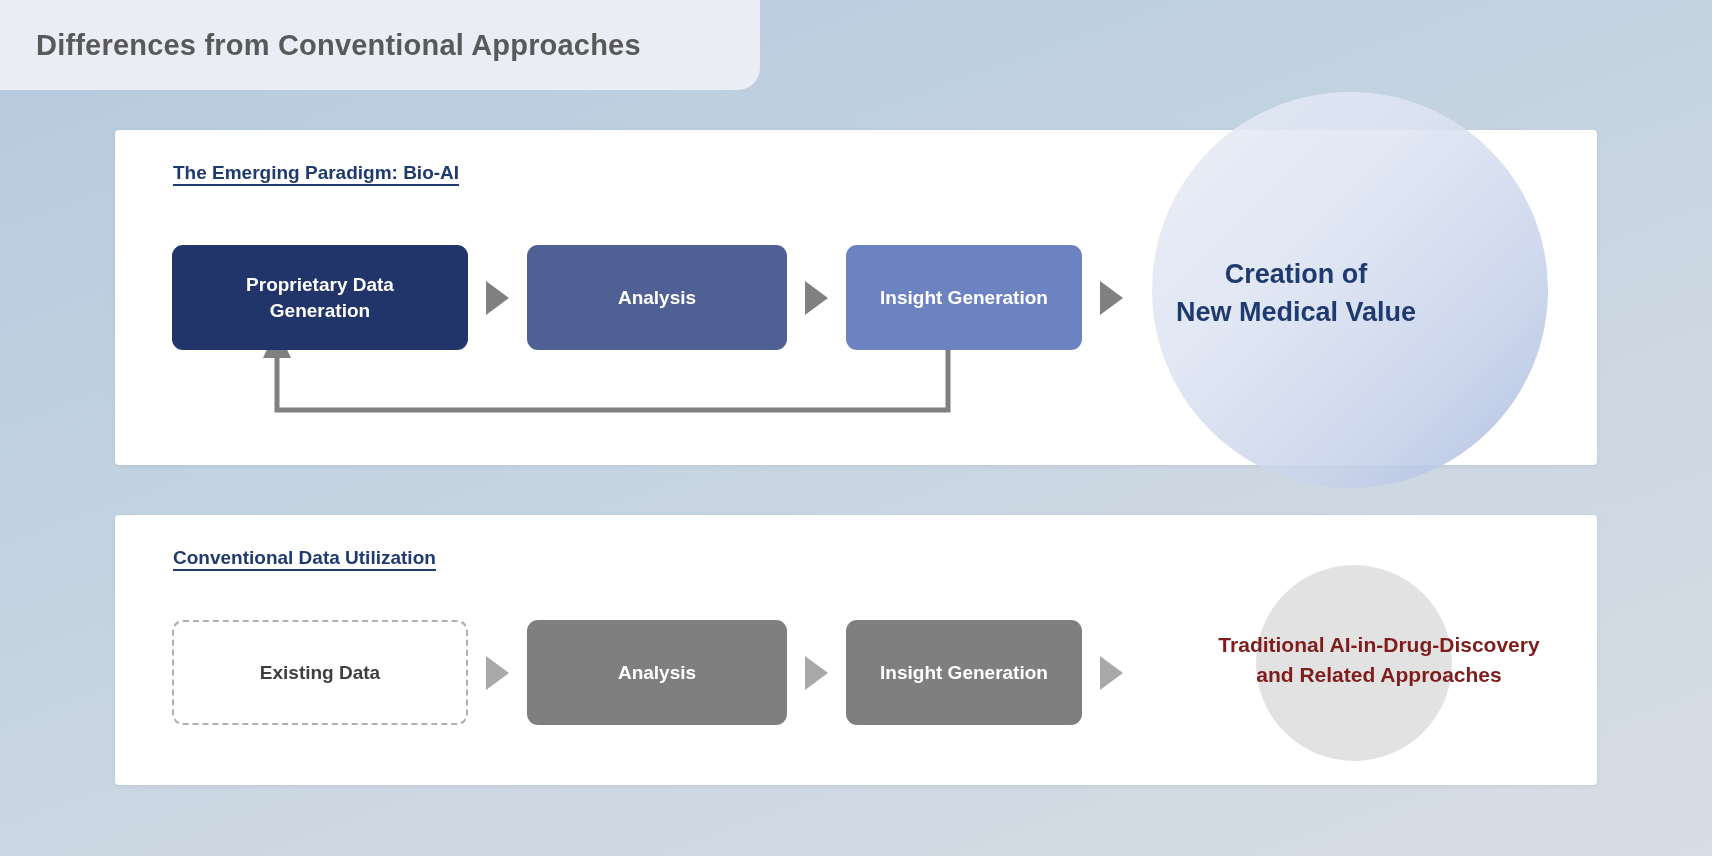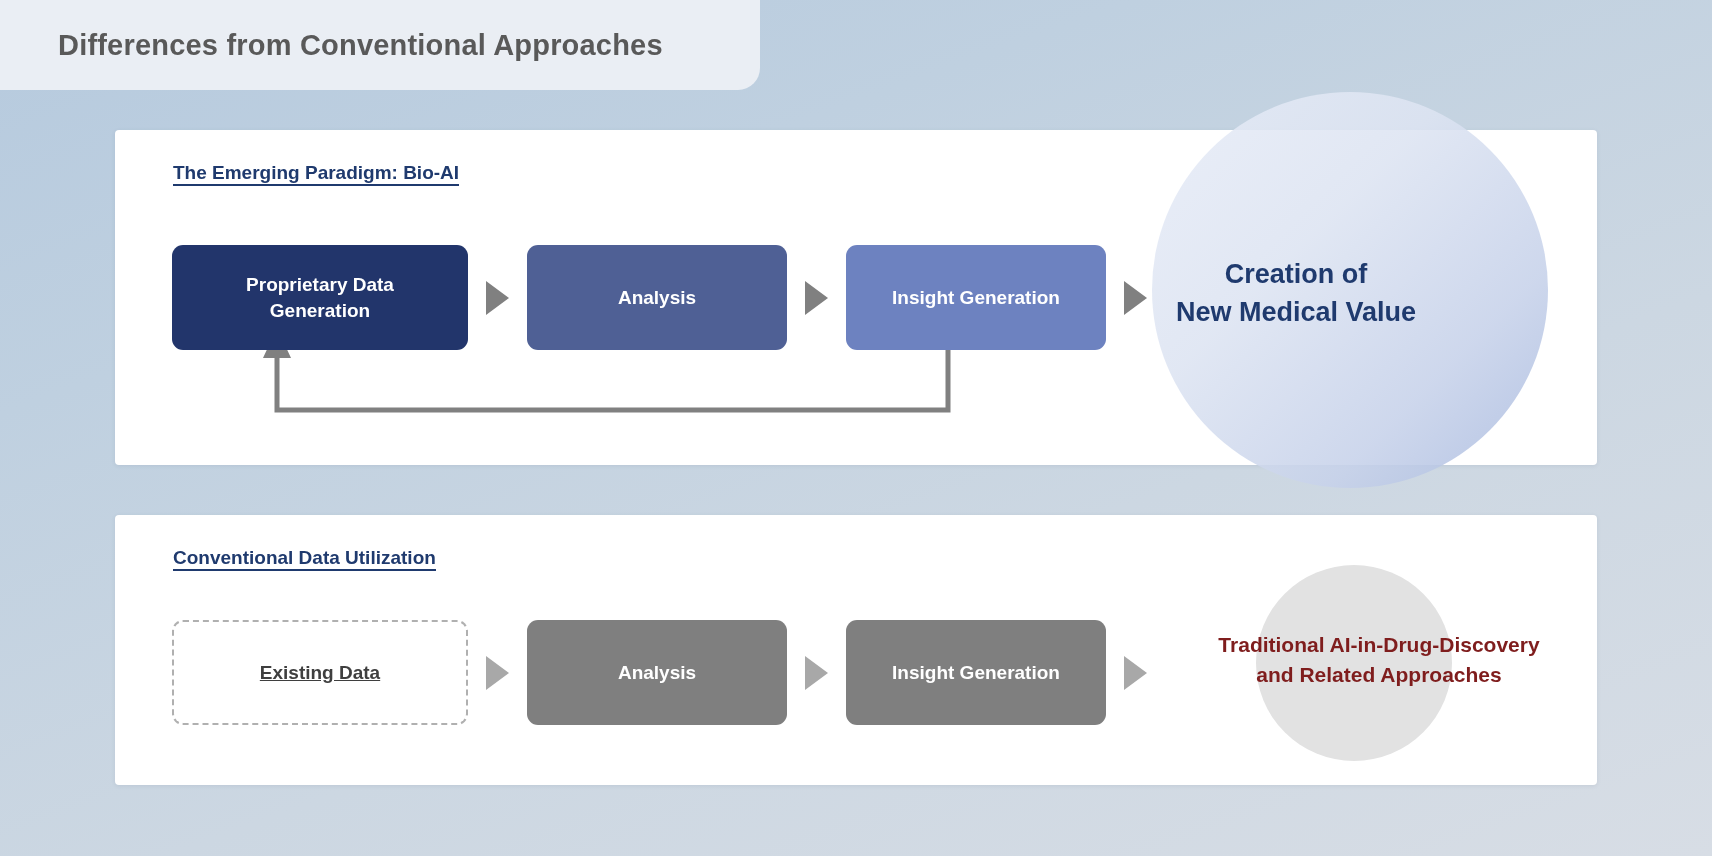--- a/index.html
+++ b/index.html
@@ -22,21 +22,21 @@
     left: 0;
     top: 0;
     width: 760px;
     height: 90px;
     background: #eaeef4;
     border-bottom-right-radius: 22px;
     display: flex;
     align-items: center;
   }
   .title-tab-text {
-    margin-left: 58px;
+    margin-left: 36px;
     font-size: 29px;
     font-weight: bold;
     color: #595959;
     letter-spacing: 0.2px;
   }
 
   
   .card {
     position: absolute;
     background: #ffffff;
@@ -84,28 +84,27 @@
     justify-content: center;
     text-align: center;
     color: #ffffff;
     font-size: 19px;
     font-weight: bold;
     line-height: 1.35;
     padding: 0 12px;
   }
   .node-w1 { width: 296px; height: 105px; }
   .node-w2 { width: 260px; height: 105px; }
-  .node-w3 { width: 260px; height: 105px; }
+  .node-w3 { width: 236px; height: 105px; }
 
   .node-existing {
     background: #ffffff;
     border: 2px dashed #b0b0b0;
     color: #3f3f3f;
     font-weight: bold;
-    text-decoration: underline;
   }
 
   .arrow-tri {
     width: 0;
     height: 0;
     border-top: 17px solid transparent;
     border-bottom: 17px solid transparent;
     border-left: 23px solid #808080;
     margin: 0 18px;
     flex: none;

